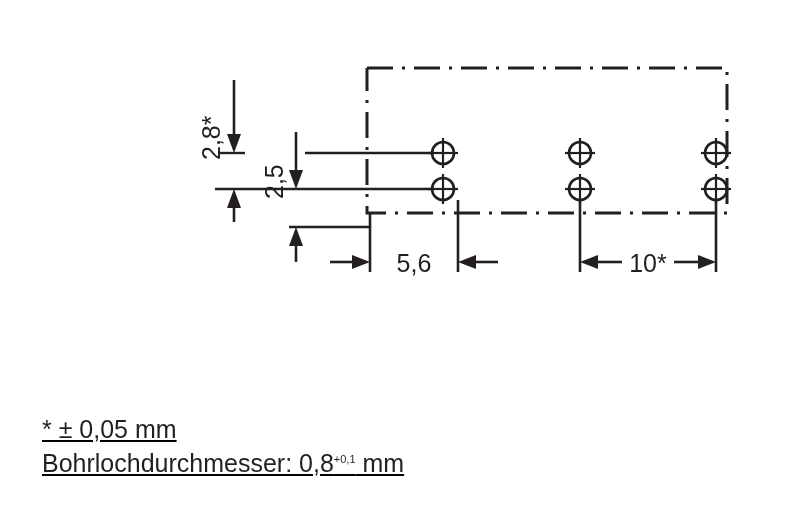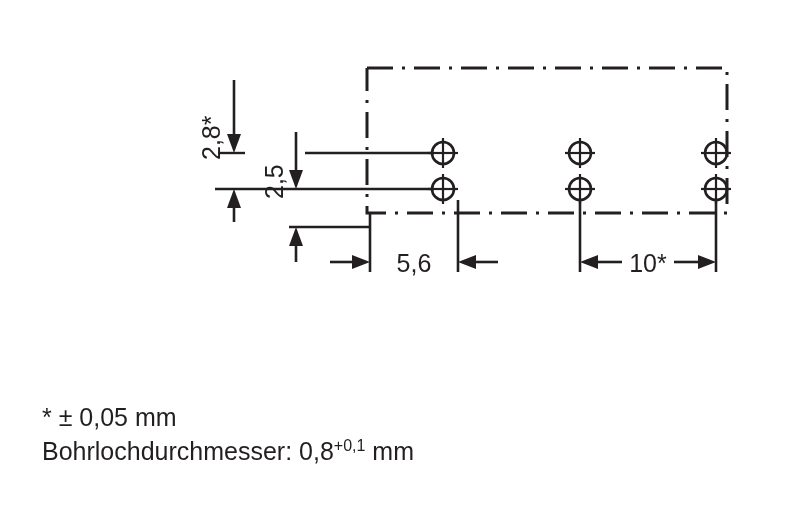--- a/index.html
+++ b/index.html
@@ -22,33 +22,34 @@
     height: 516px;
   }
   svg.drawing-canvas {
     display: block;
     width: 800px;
     height: 516px;
   }
   .note-block {
     position: absolute;
     left: 42px;
-    top: 400px;
+    top: 412px;
     width: 700px;
+    text-decoration: underline;
   }
   .note-line {
     font-family: "Liberation Sans", sans-serif;
     font-size: 25px;
     color: #231f20;
     line-height: 34px;
     white-space: pre;
     letter-spacing: 0px;
   }
   .note-line .sup {
-    font-size: 16px;
+    font-size: 11px;
     vertical-align: super;
     line-height: 0;
   }
   .dim-text {
     font-family: "Liberation Sans", sans-serif;
     font-size: 25px;
     fill: #231f20;
   }
 </style>
 </head>

